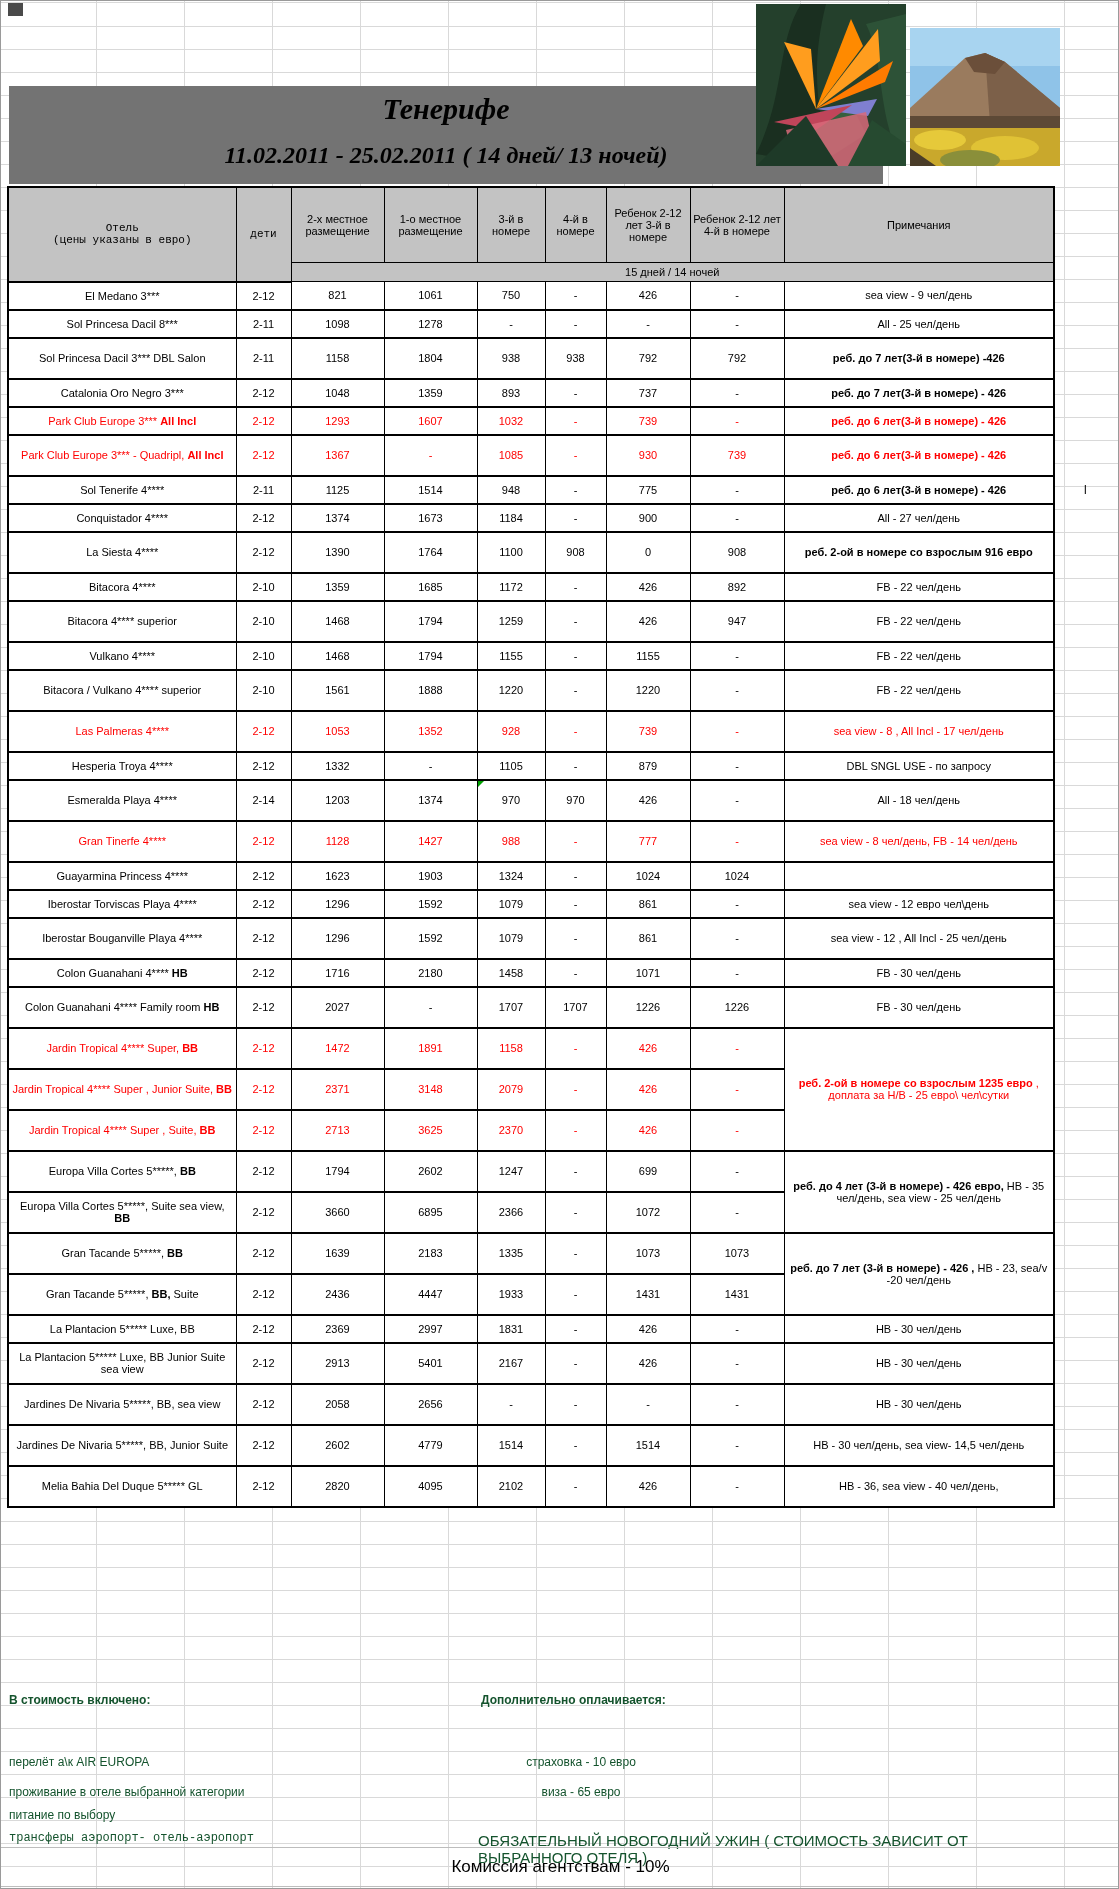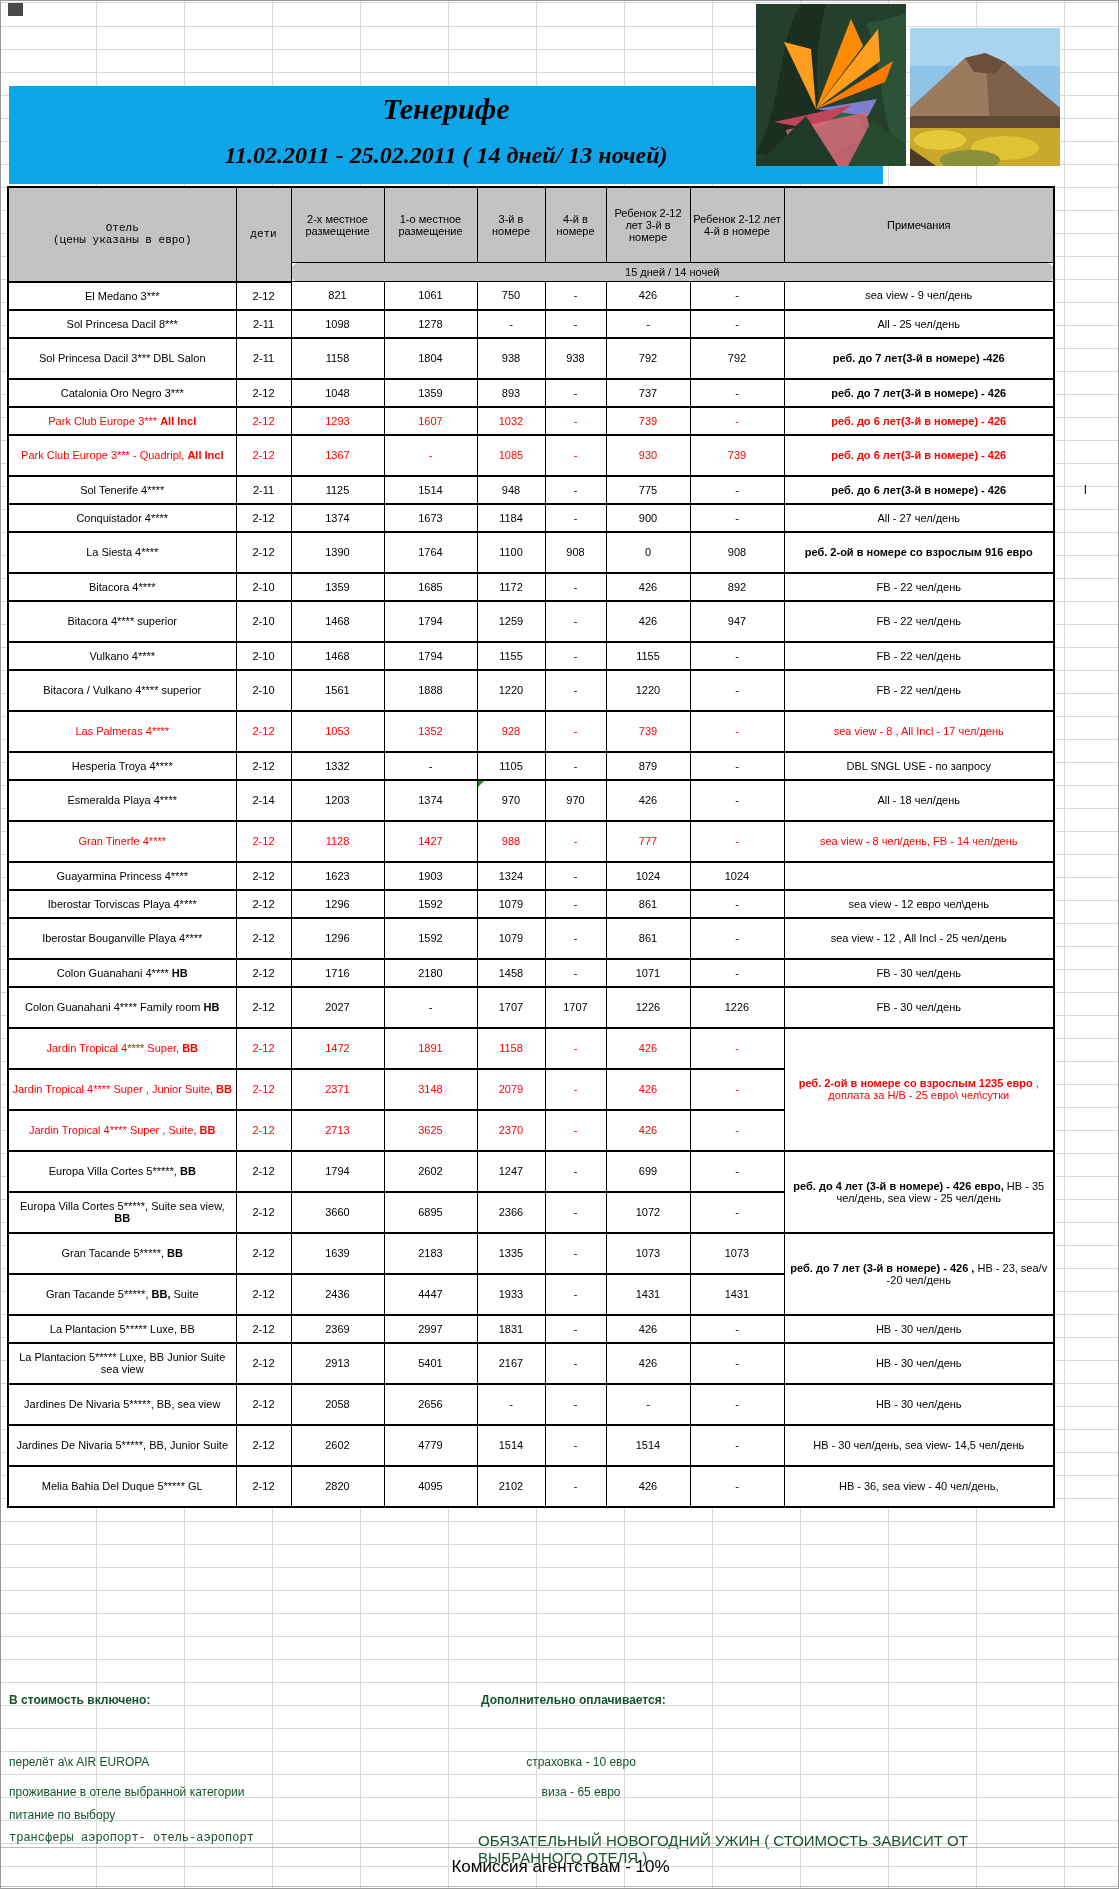--- a/index.html
+++ b/index.html
@@ -4,32 +4,32 @@
 <style>
   html,body{margin:0;padding:0;background:#fff;}
   .page{position:relative;width:1119px;height:1889px;background:#fff;overflow:hidden;
         font-family:"Liberation Sans",sans-serif;border:1px solid #9a9a9a;box-sizing:border-box;}
   .grid-bg{position:absolute;inset:0;
     background-image:
       repeating-linear-gradient(to right,transparent 0 87px,#d9d9d9 87px 88px),
       repeating-linear-gradient(to bottom,transparent 0 22px,#d9d9d9 22px 23px);
     background-position:8px 3px;}
   .corner-cell{position:absolute;left:7px;top:2px;width:15px;height:13px;background:#4a4a4a;}
-  .title-band{position:absolute;left:8px;top:85px;width:874px;height:98px;background:#0ea5e9;text-align:center;}
+  .title-band{position:absolute;left:8px;top:85px;width:874px;height:98px;background:#737373;text-align:center;}
   .t1{font-family:"Liberation Serif",serif;font-style:italic;font-weight:bold;font-size:30px;line-height:46px;color:#000;}
   .t2{font-family:"Liberation Serif",serif;font-style:italic;font-weight:bold;font-size:24px;line-height:46px;color:#000;white-space:nowrap;}
   .photo{position:absolute;display:block;}
 
   table.price{position:absolute;left:6px;top:185px;width:1047px;background:#fff;
       border-collapse:collapse;border:2px solid #000;table-layout:fixed;
       font-size:11px;line-height:12px;color:#000;}
   table.price th, table.price td{border:1px solid #000;padding:1px 2px;text-align:center;vertical-align:middle;overflow:hidden;}
   thead th{background:#c3c3c3;font-weight:normal;}
   thead tr.h1 th{height:72px;}
-  th.subheader{height:16px;border-top:2px solid #000;border-bottom:2px solid #000;border-radius:8px;}
+  th.subheader{height:16px;border-top:2px solid #000;border-bottom:2px solid #000;}
   thead th[rowspan]{border-bottom:2px solid #000;font-family:Liberation Mono, monospace;}
   tbody td{height:24px;}
   tbody tr{border-bottom:2px solid #000;}
   tbody tr.tall td{height:37px;}
   tbody tr.red td{color:#f00;}
   td.note .b, .b{font-weight:bold;}
   td.gc{position:relative;}
   td.gc::before{content:"";position:absolute;left:0;top:0;border-style:solid;border-width:6px 6px 0 0;border-color:#00a000 transparent transparent transparent;}
   .stray{position:absolute;left:1083px;top:482px;font-size:12px;color:#000;}
 

